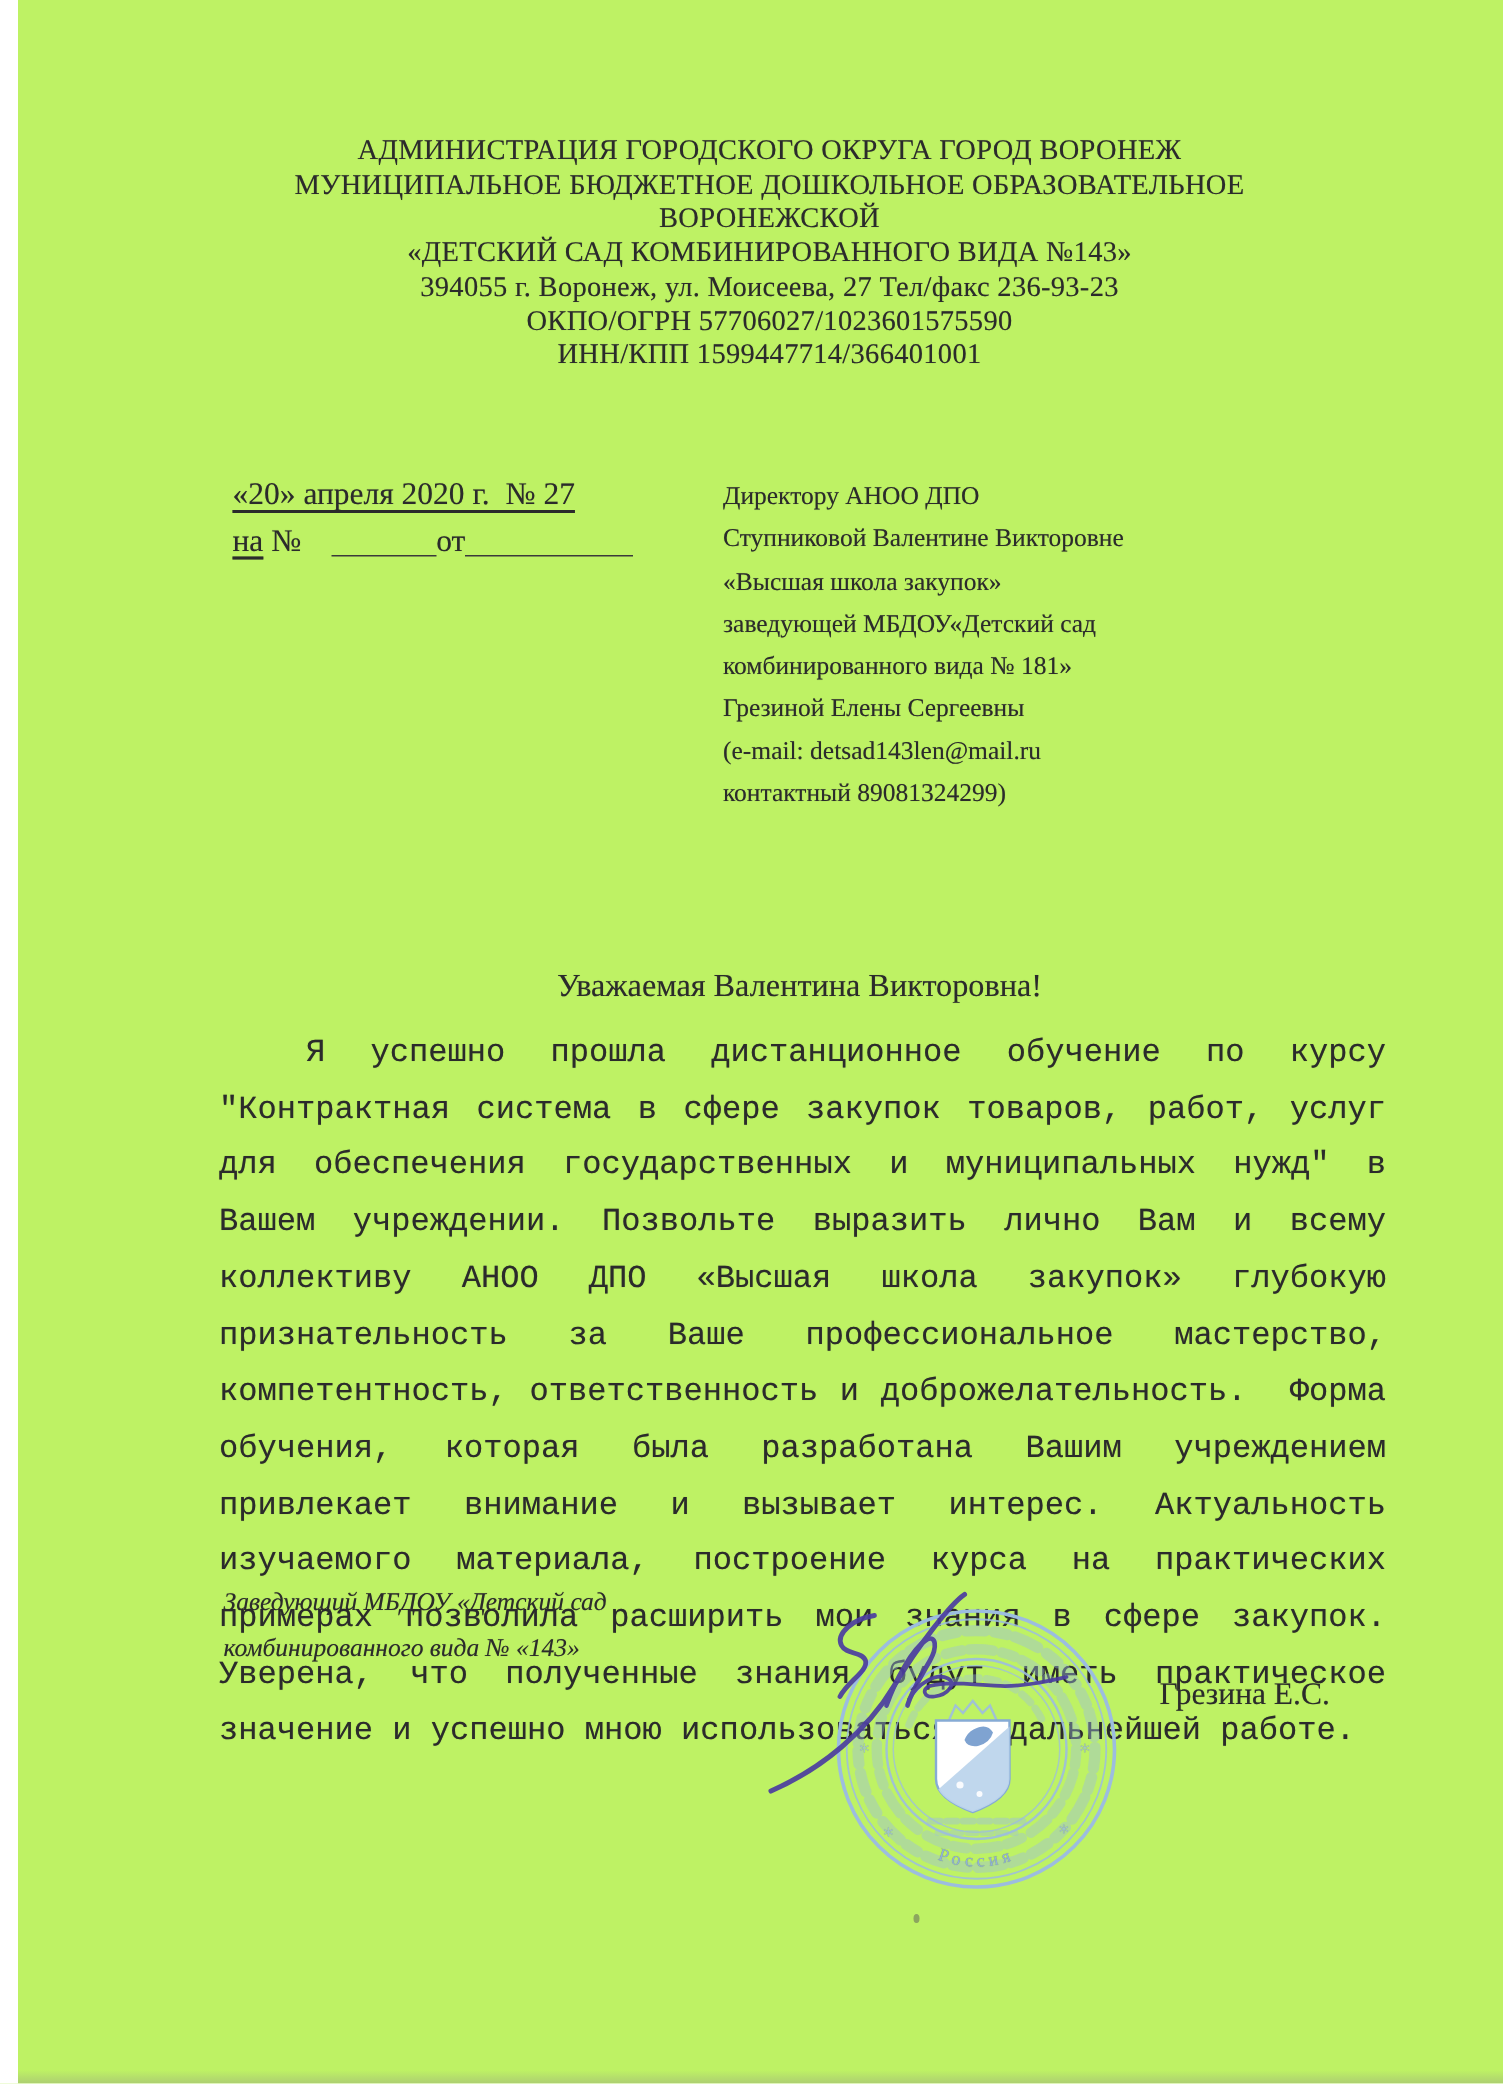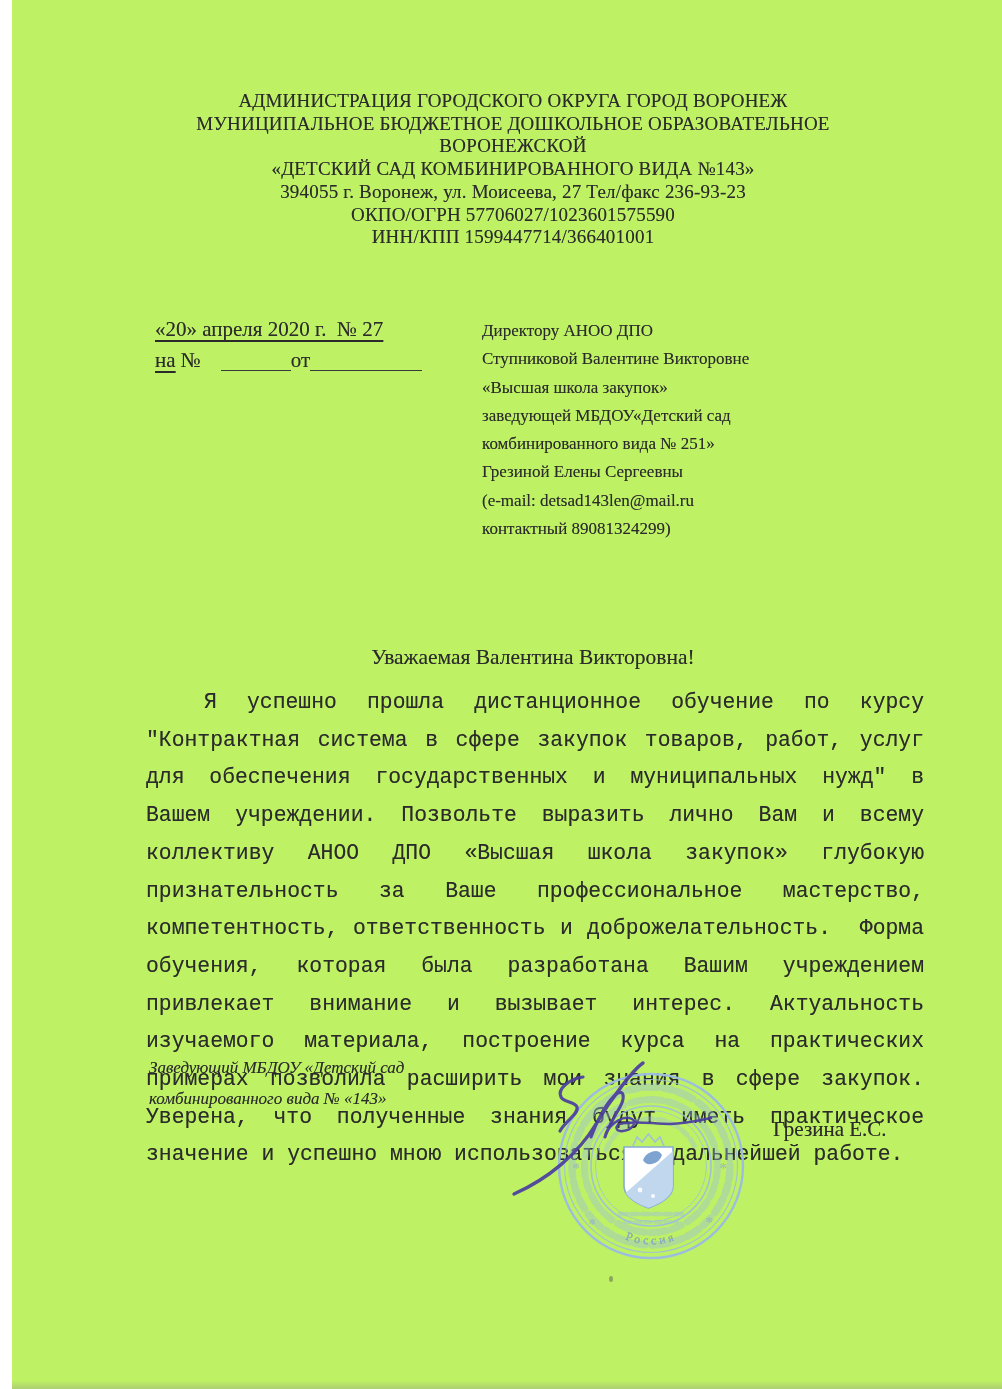--- a/index.html
+++ b/index.html
@@ -73,21 +73,21 @@
     <div>
       <span class="u">на</span><span>&nbsp;№</span><span class="blank b1"></span><span>от</span><span class="blank b2"></span>
     </div>
   </div>
 
   <div class="abs addressee">
     <div>Директору АНОО ДПО</div>
     <div>Ступниковой Валентине Викторовне</div>
     <div>«Высшая школа закупок»</div>
     <div>заведующей МБДОУ«Детский сад</div>
-    <div>комбинированного вида № 251»</div>
+    <div>комбинированного вида № 181»</div>
     <div>Грезиной Елены Сергеевны</div>
     <div>(e-mail: detsad143len@mail.ru</div>
     <div>контактный 89081324299)</div>
   </div>
 
   <div class="abs salutation">Уважаемая Валентина Викторовна!</div>
 
   <p class="abs body-par">Я успешно прошла дистанционное обучение по курсу "Контрактная система в сфере закупок товаров, работ, услуг для обеспечения государственных и муниципальных нужд" в Вашем учреждении. Позвольте выразить лично Вам и всему коллективу АНОО ДПО «Высшая школа закупок» глубокую признательность за Ваше профессиональное мастерство, компетентность, ответственность и доброжелательность.&nbsp; Форма обучения, которая была разработана Вашим учреждением привлекает внимание и вызывает интерес. Актуальность изучаемого материала, построение курса на практических примерах позволила расширить мои знания в сфере закупок. Уверена, что полученные знания будут иметь практическое значение и успешно мною использоваться в дальнейшей работе.</p>
 
   <div class="abs signoff-title">

